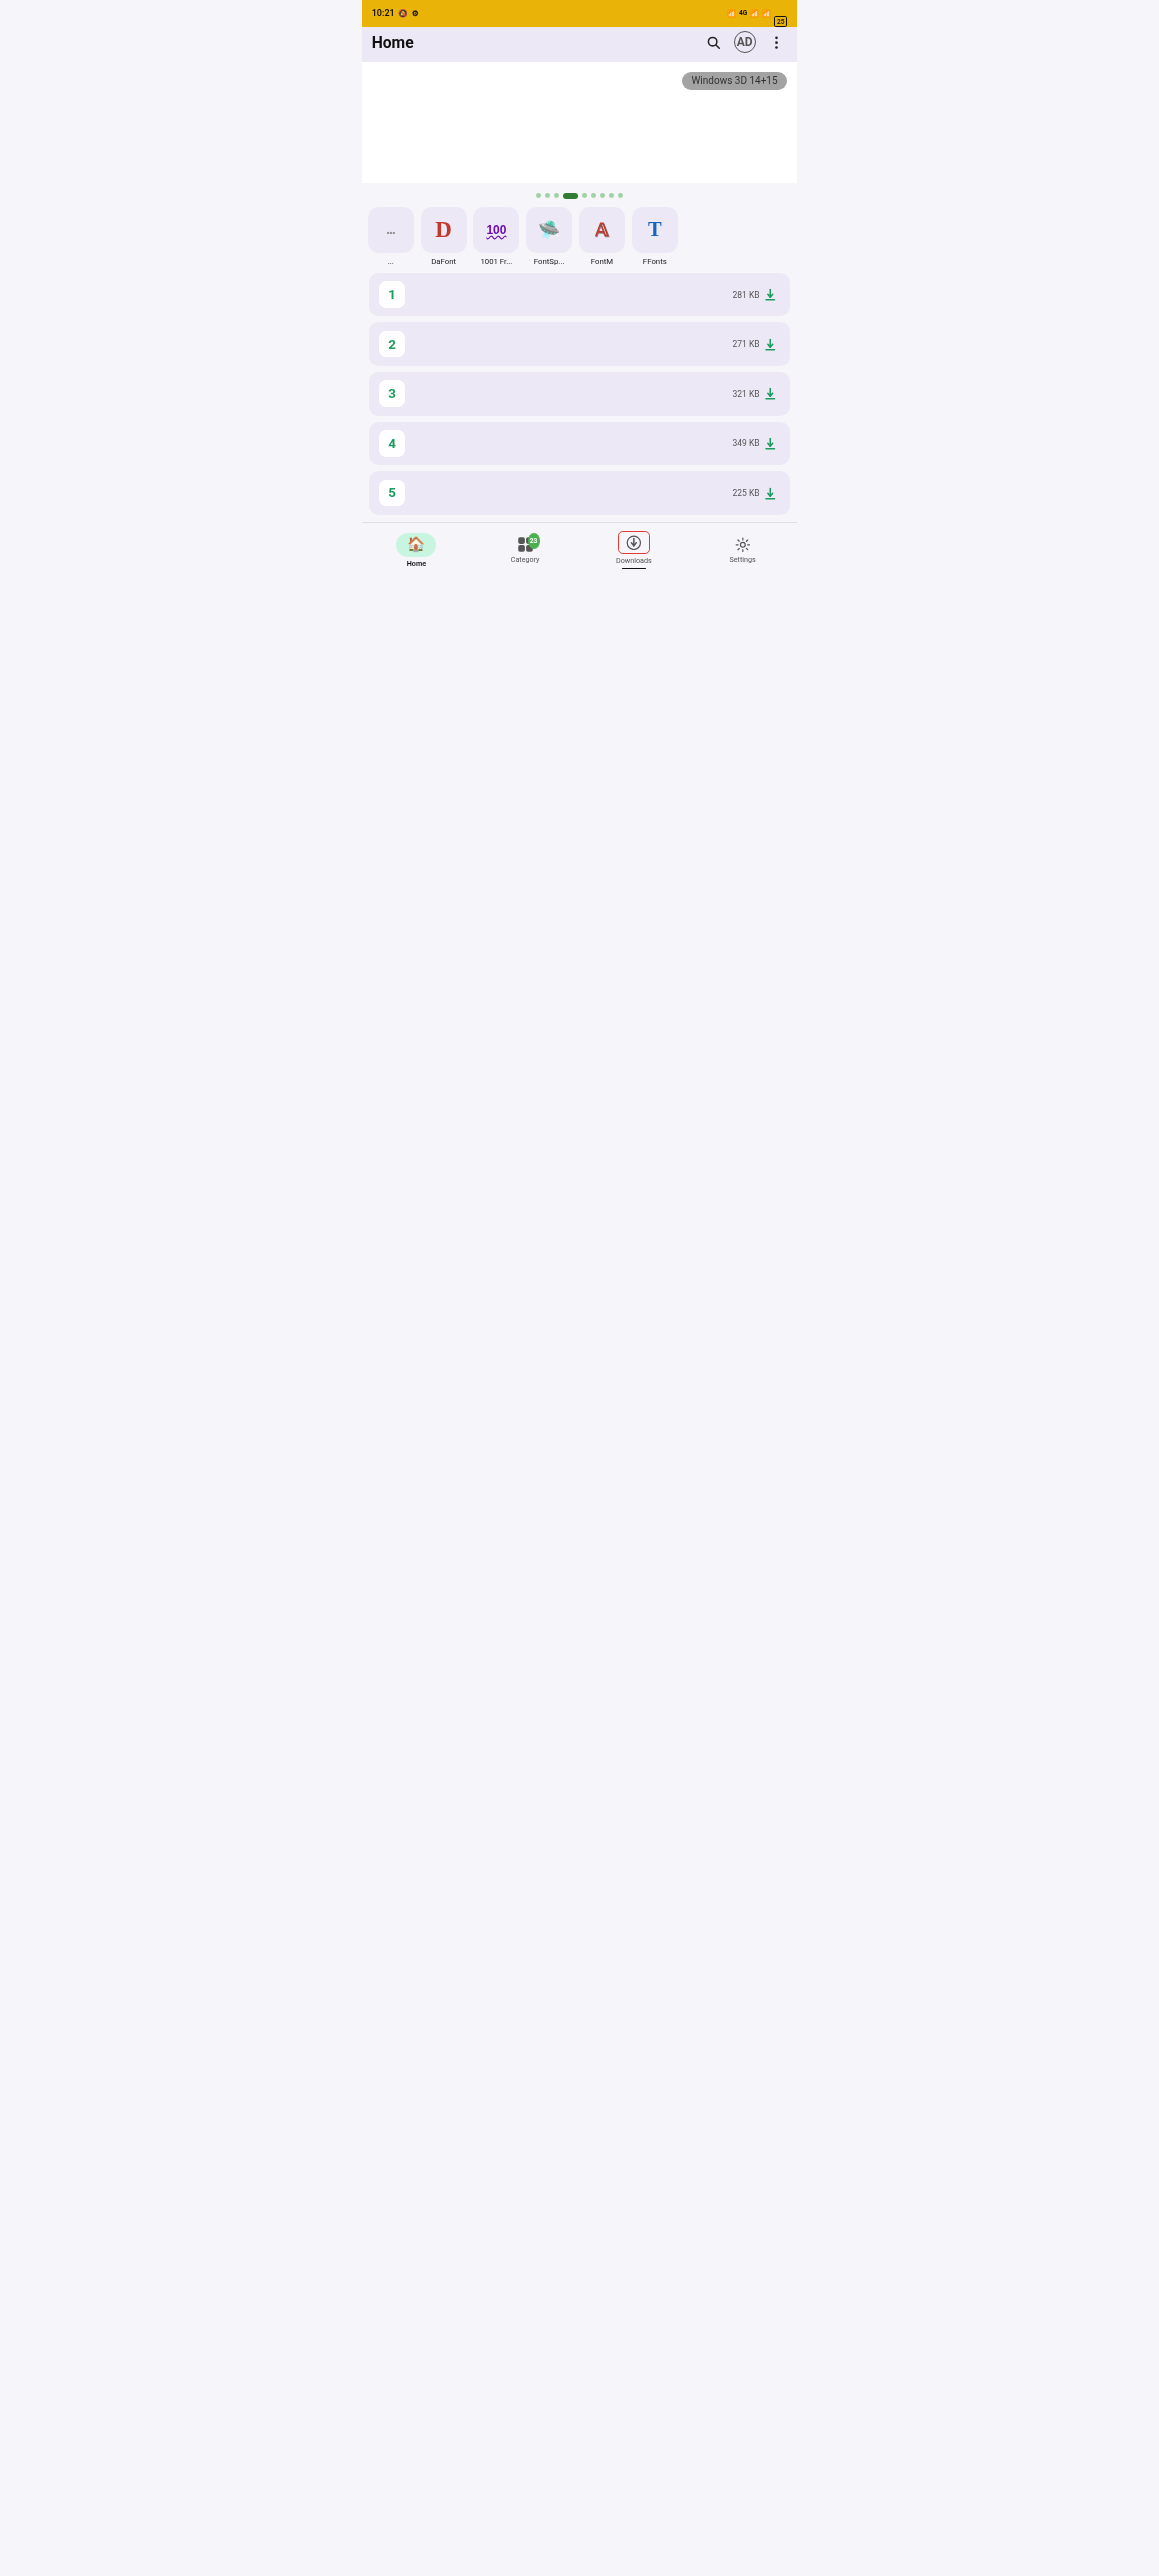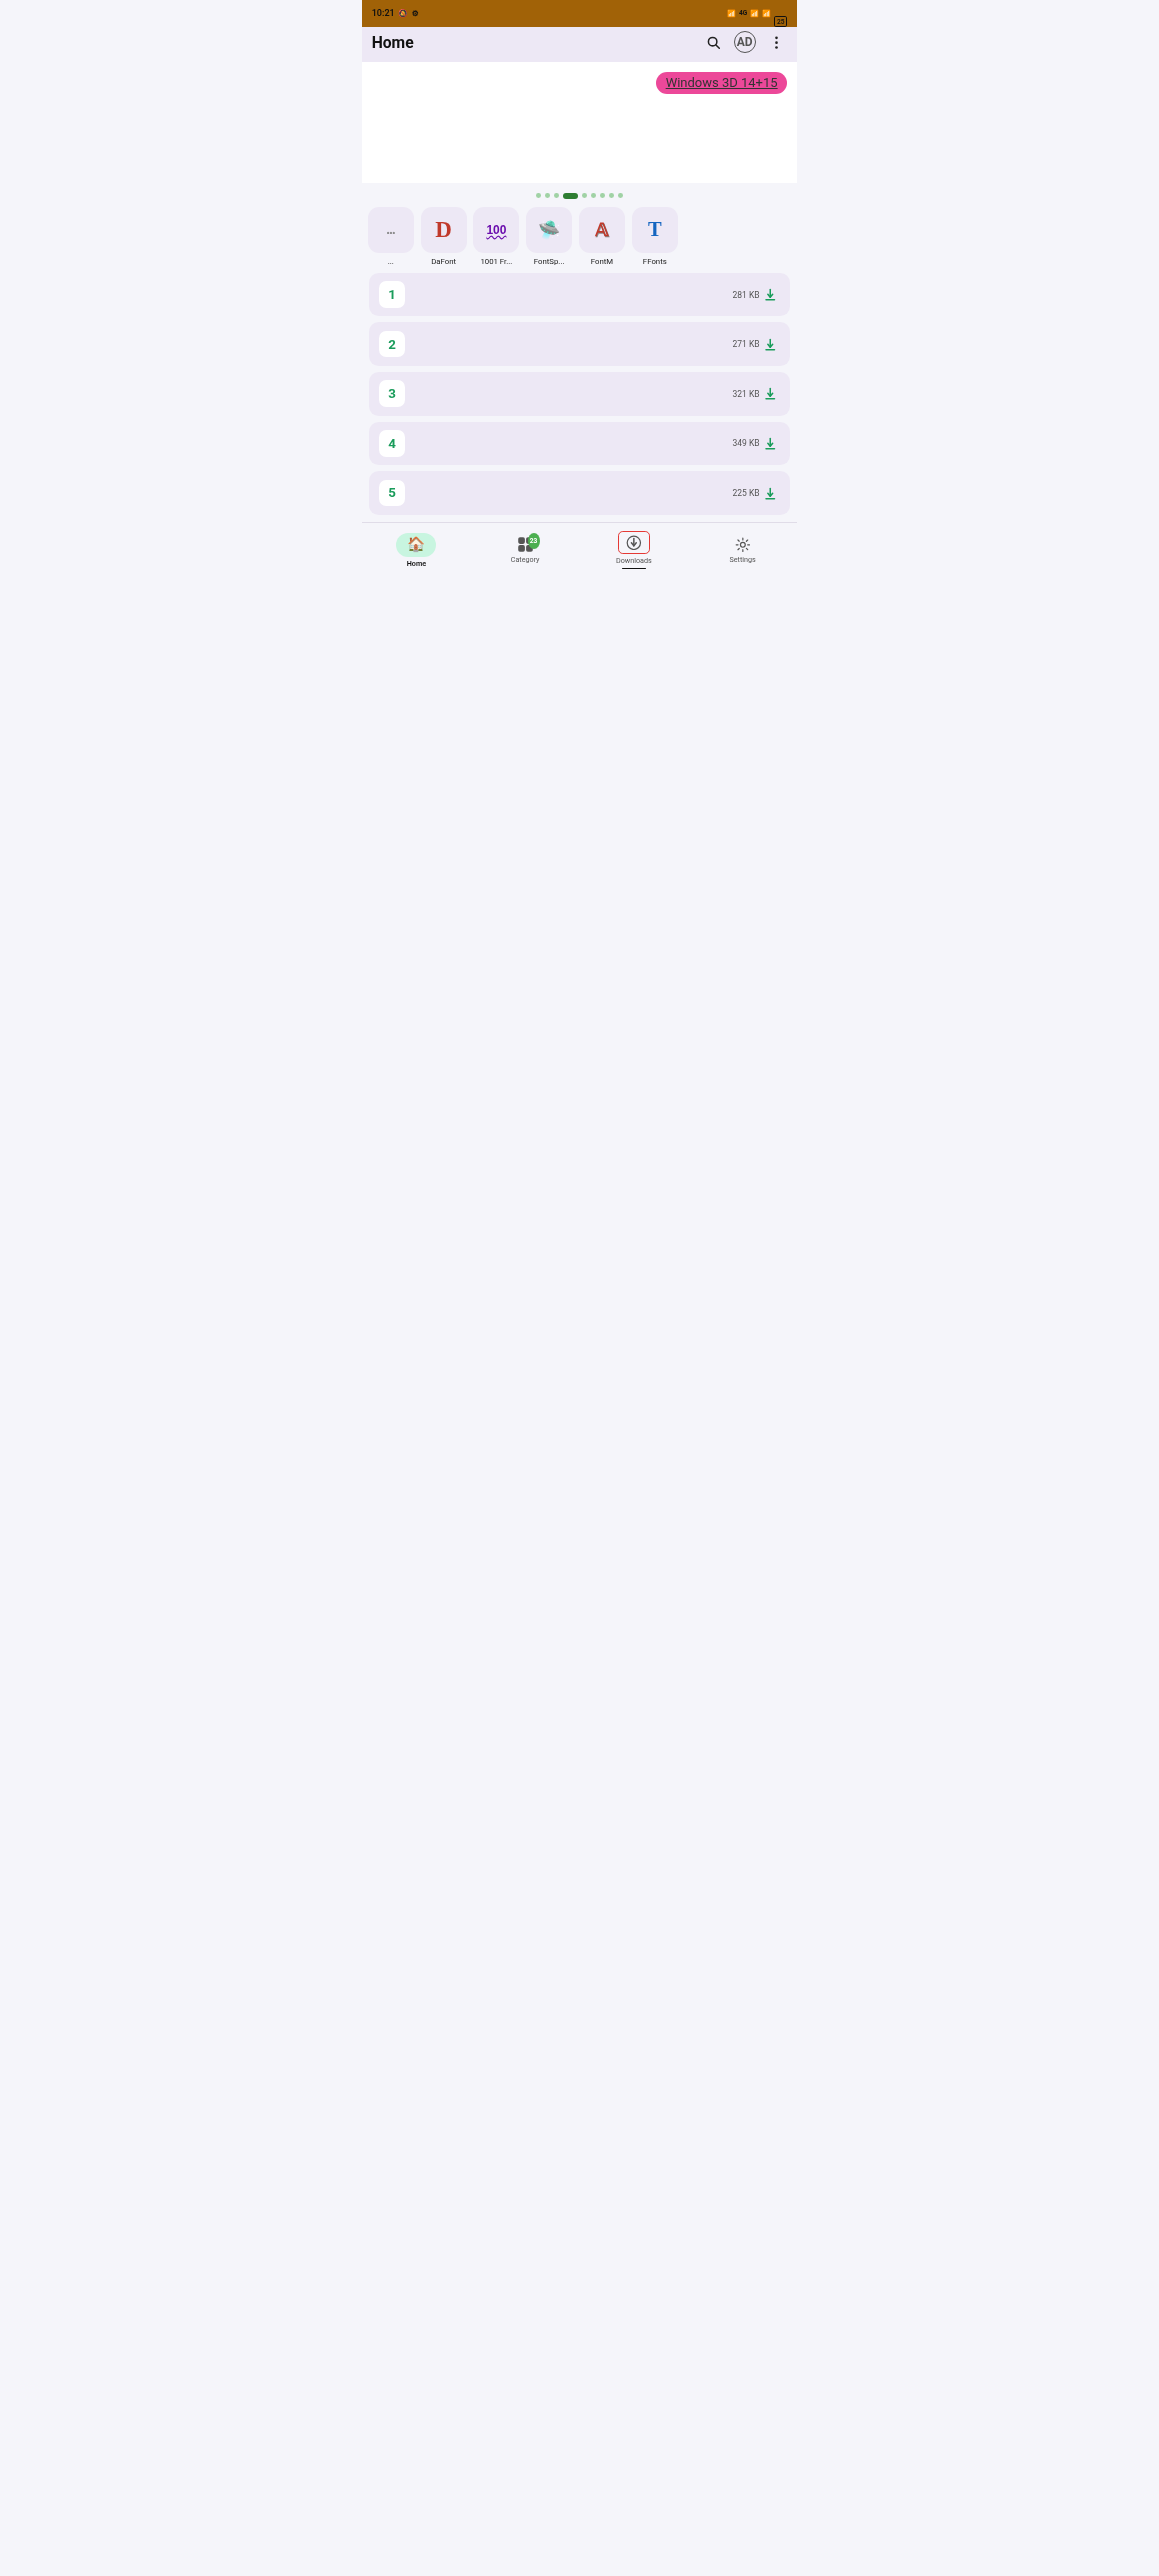--- a/index.html
+++ b/index.html
@@ -10,21 +10,21 @@
       background: #f5f5fa;
       max-width: 435px;
       margin: 0 auto;
       min-height: 100vh;
       position: relative;
       overflow-x: hidden;
     }
 
     
     .status-bar {
-      background: #a16207;
+      background: #eab308;
       display: flex;
       justify-content: space-between;
       align-items: center;
       padding: 4.8px 9.7px;
       height: 26.6px;
     }
     .status-time {
       font-size: 9px;
       font-weight: 600;
       color: #111;
@@ -100,26 +100,25 @@
     .banner-area {
       background: #fff;
       min-height: 121px;
       display: flex;
       flex-direction: column;
       align-items: flex-end;
       padding: 9.7px;
       position: relative;
     }
     .banner-badge {
-      background: #ec4899;
+      background: #a3a3a3;
       border-radius: 12px;
       padding: 3.6px 9.7px;
-      font-size: 13px;
+      font-size: 10px;
       color: #333;
-      text-decoration: underline;
     }
 
     
     .dots-row {
       display: flex;
       justify-content: center;
       align-items: center;
       gap: 4.2px;
       padding: 9.7px 0 6px;
       background: #f5f5fa;

